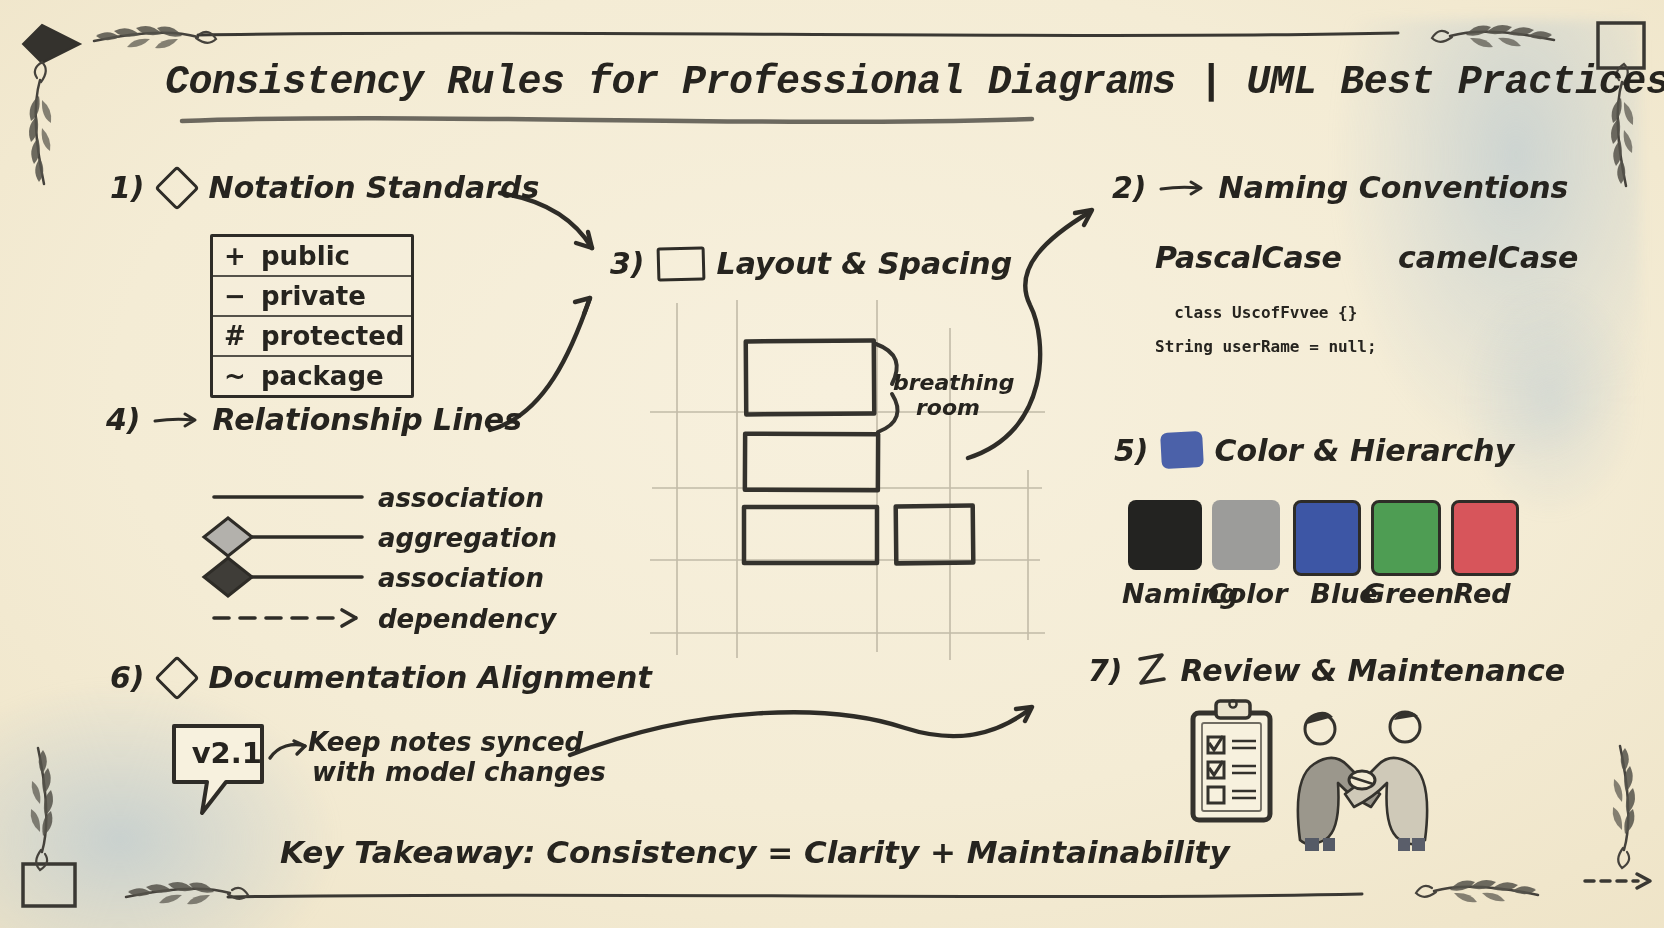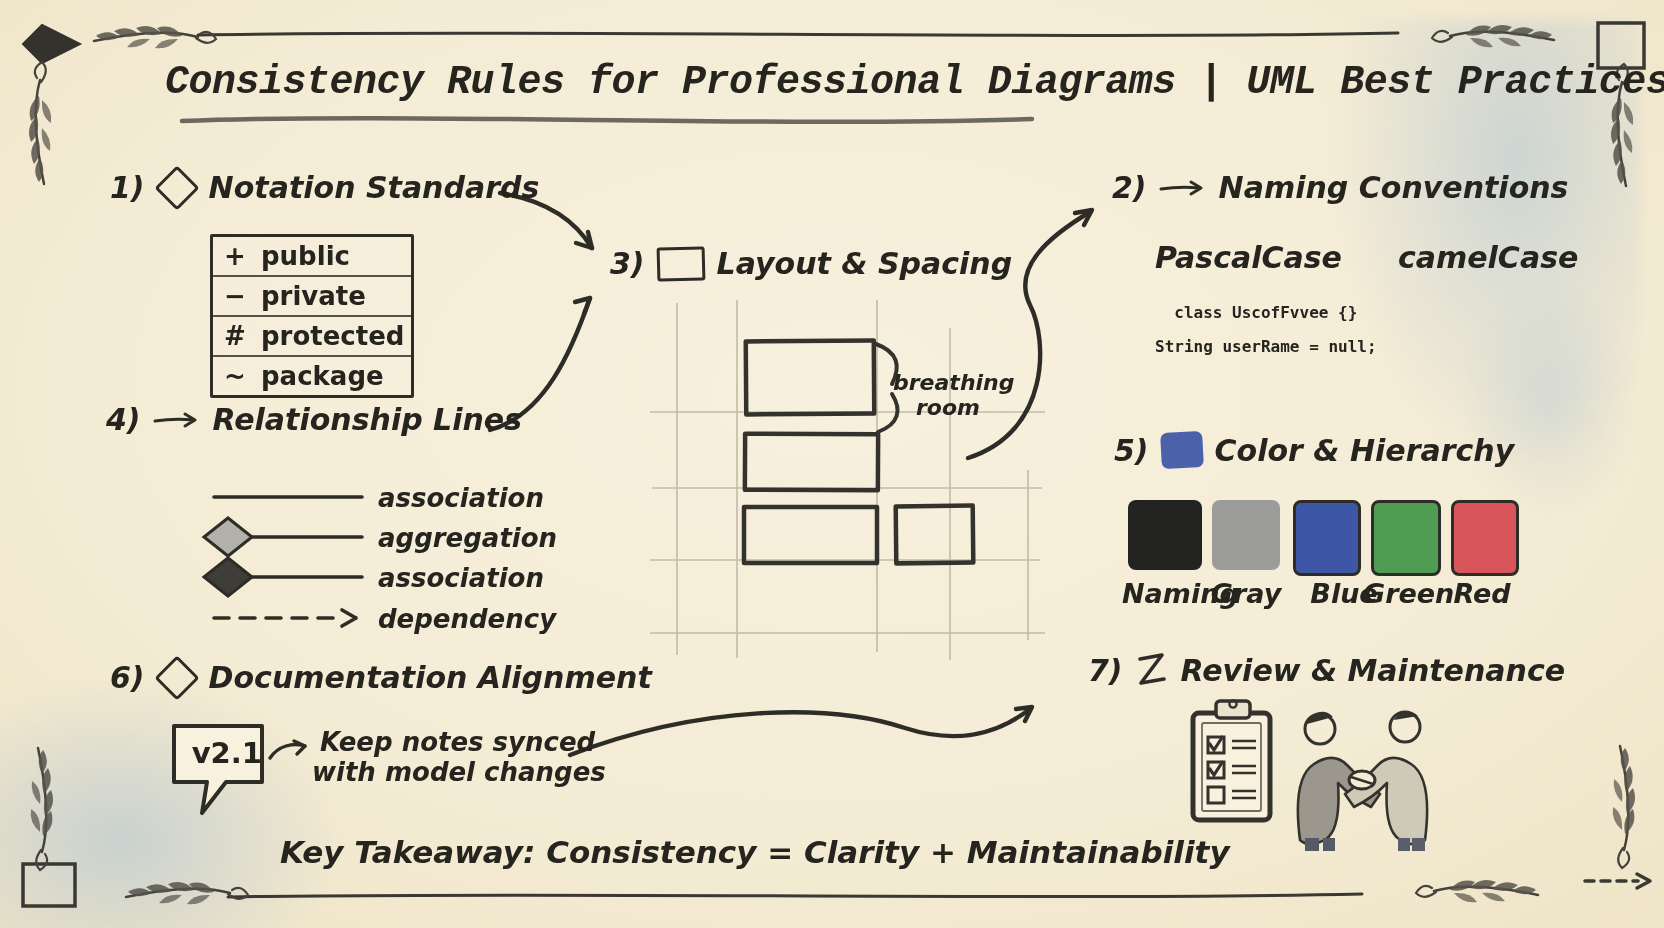--- a/index.html
+++ b/index.html
@@ -243,32 +243,32 @@
     <span class="num">5)</span>
     <span class="blue-ic"></span>
     <span class="sec-title">Color &amp; Hierarchy</span>
   </div>
   <div class="swatch" style="left: 1128px; width: 74px; background: rgb(35, 35, 33);"></div>
   <div class="swatch" style="left: 1212px; width: 68px; background: rgb(156, 156, 154);"></div>
   <div class="swatch outlined" style="left: 1293px; width: 62px; background: rgb(61, 86, 165);"></div>
   <div class="swatch outlined" style="left: 1371px; width: 64px; background: rgb(78, 157, 83);"></div>
   <div class="swatch outlined" style="left: 1451px; width: 62px; background: rgb(215, 85, 91);"></div>
   <div class="sw-label" style="left:1122px;width:86px;">Naming</div>
-  <div class="sw-label" style="left:1208px;width:76px;">Gray</div>
+  <div class="sw-label" style="left:1208px;width:76px;">Color</div>
   <div class="sw-label" style="left:1289px;width:70px;margin-left:20px;">Blue</div>
   <div class="sw-label" style="left:1363px;width:80px;">Green</div>
   <div class="sw-label" style="left:1447px;width:70px;">Red</div>
 
   <div class="txt sec-head" style="left:110px;top:660px;">
     <span class="num">6)</span>
     <span class="diamond-ic"></span>
     <span class="sec-title">Documentation Alignment</span>
   </div>
   <div class="txt bubble-text">v2.1</div>
-  <div class="txt note-line" style="left:320px;top:727px;">Keep notes synced</div>
+  <div class="txt note-line" style="left:308px;top:727px;">Keep notes synced</div>
   <div class="txt note-line" style="left:312px;top:757px;">with model changes</div>
 
   <div class="txt sec-head" style="left:1088px;top:652px;">
     <span class="num">7)</span>
     <svg width="34" height="36" viewBox="0 0 34 36">
       <path d="M5,7 L27,3 L6,31 L29,27" fill="none" stroke="#2e2c27" stroke-width="3.6" stroke-linecap="round" stroke-linejoin="round"></path>
     </svg>
     <span class="sec-title">Review &amp; Maintenance</span>
   </div>
 

